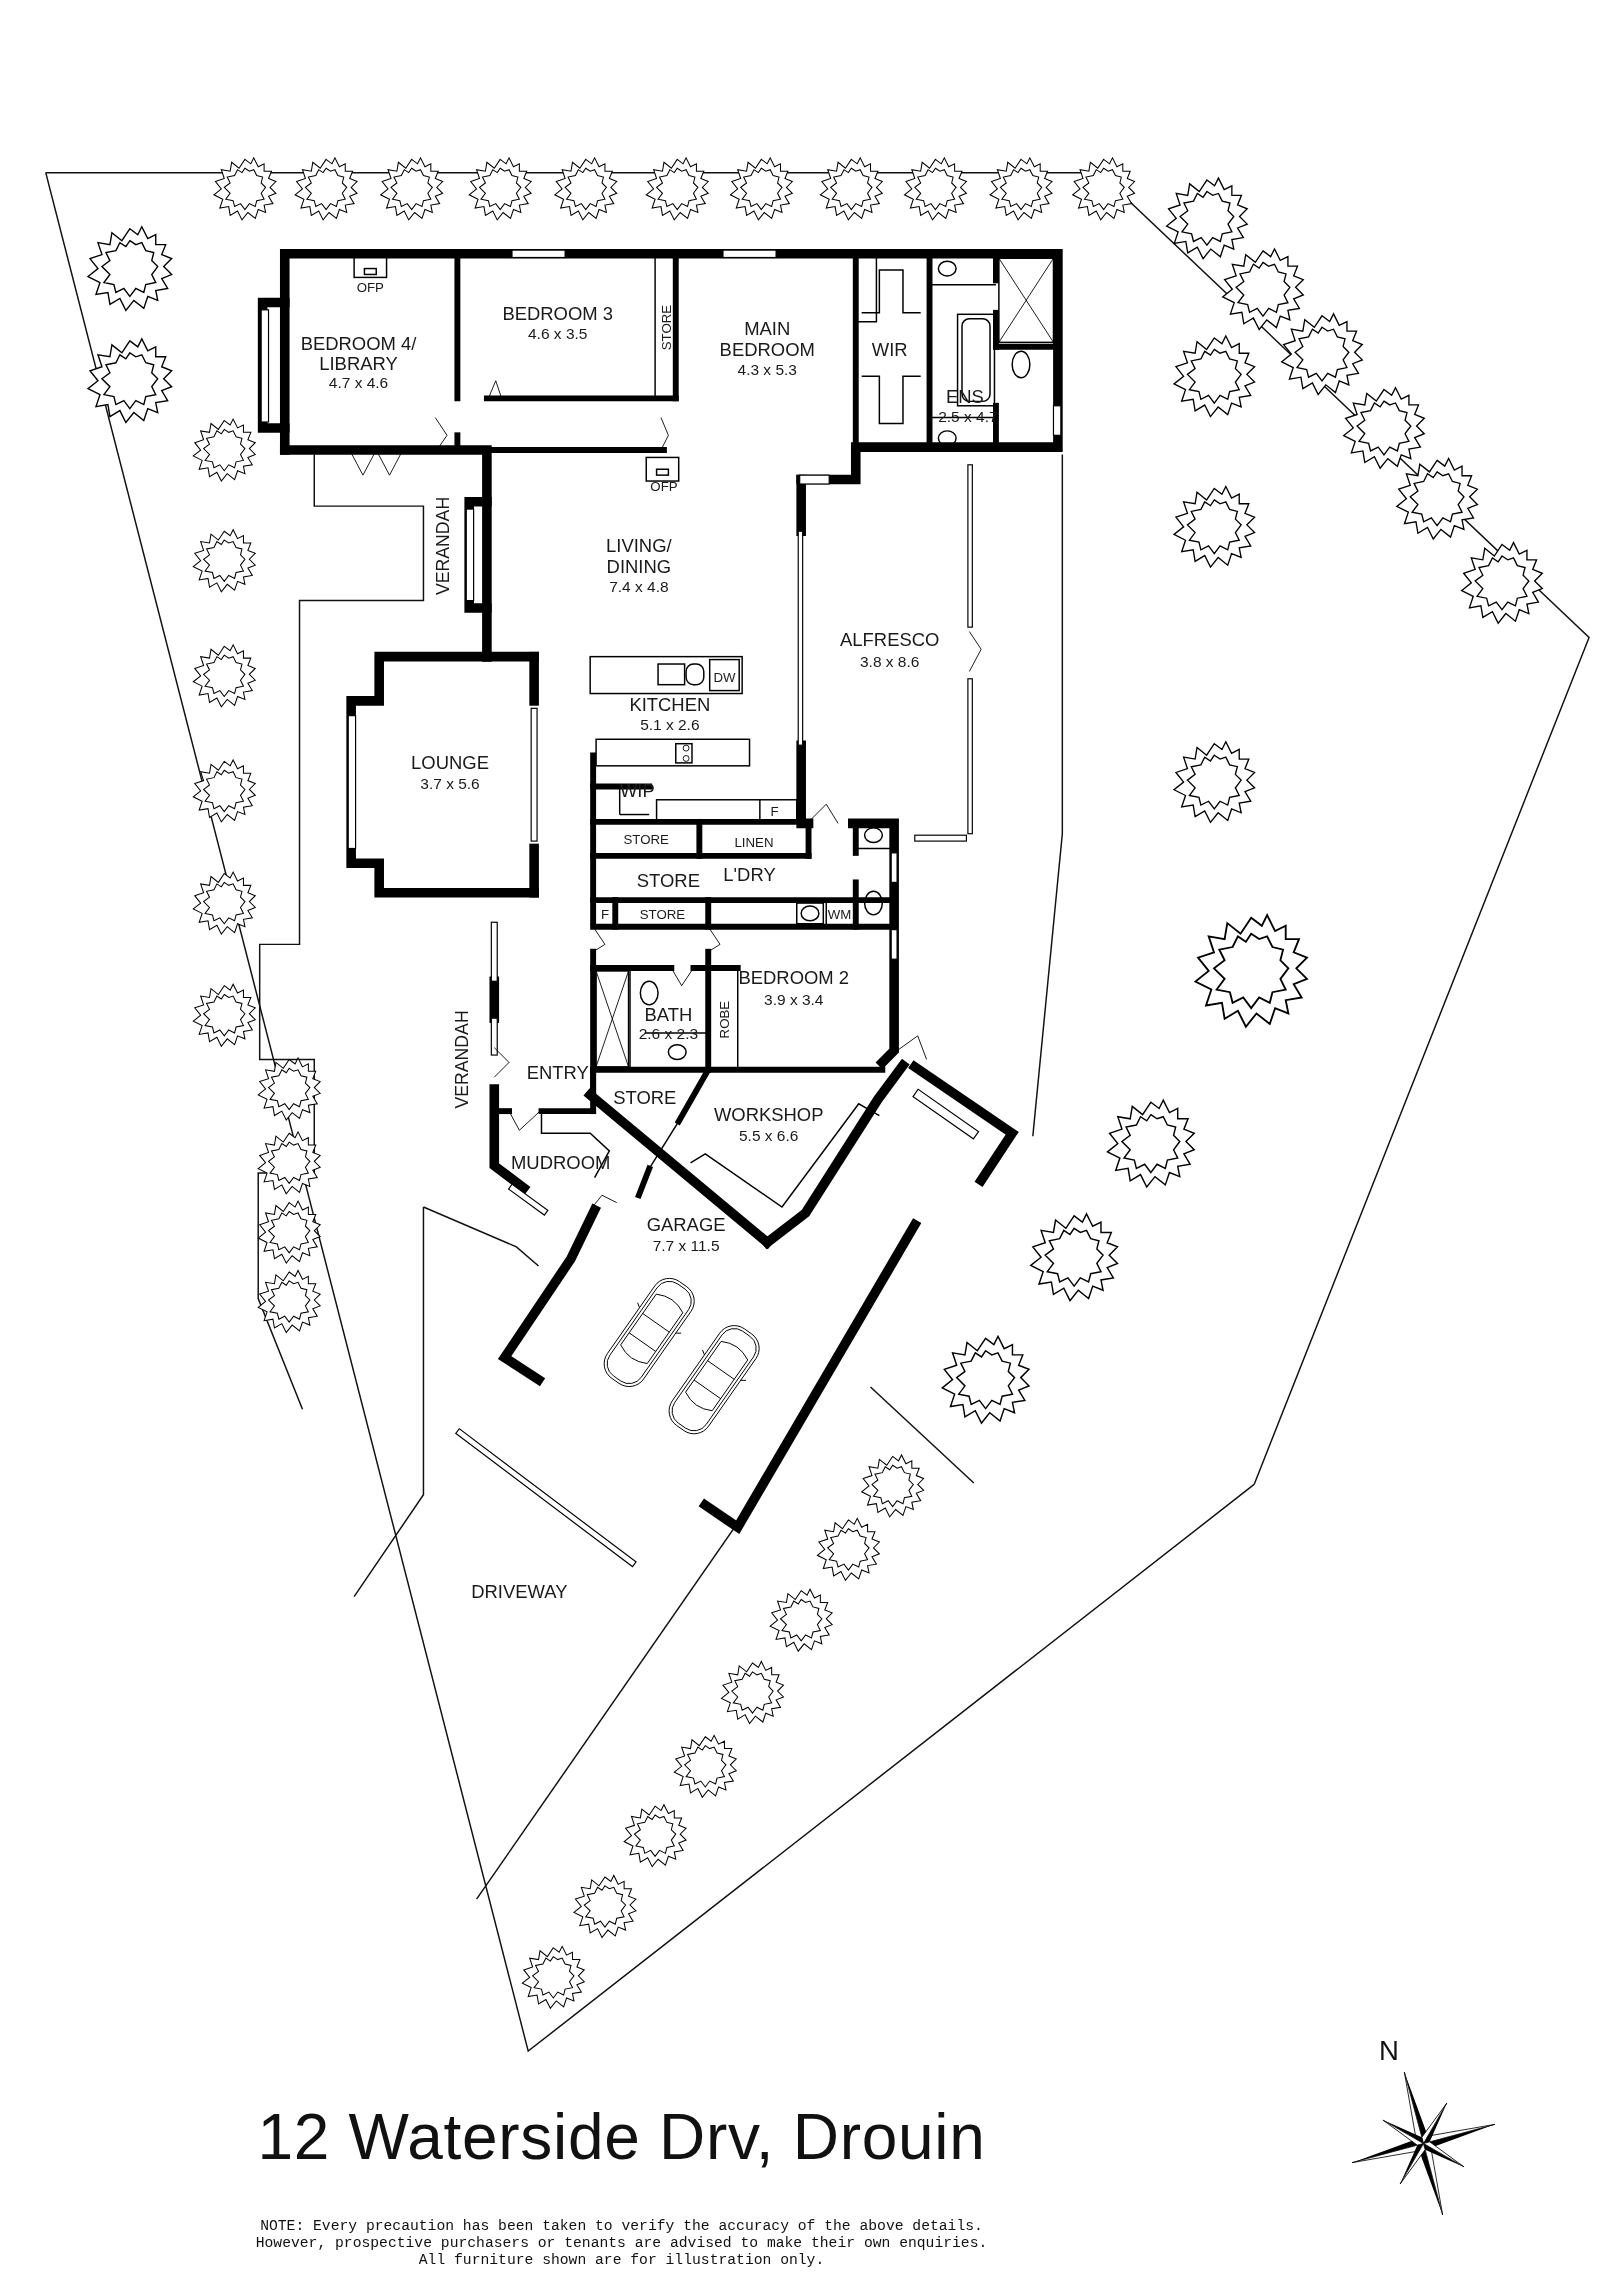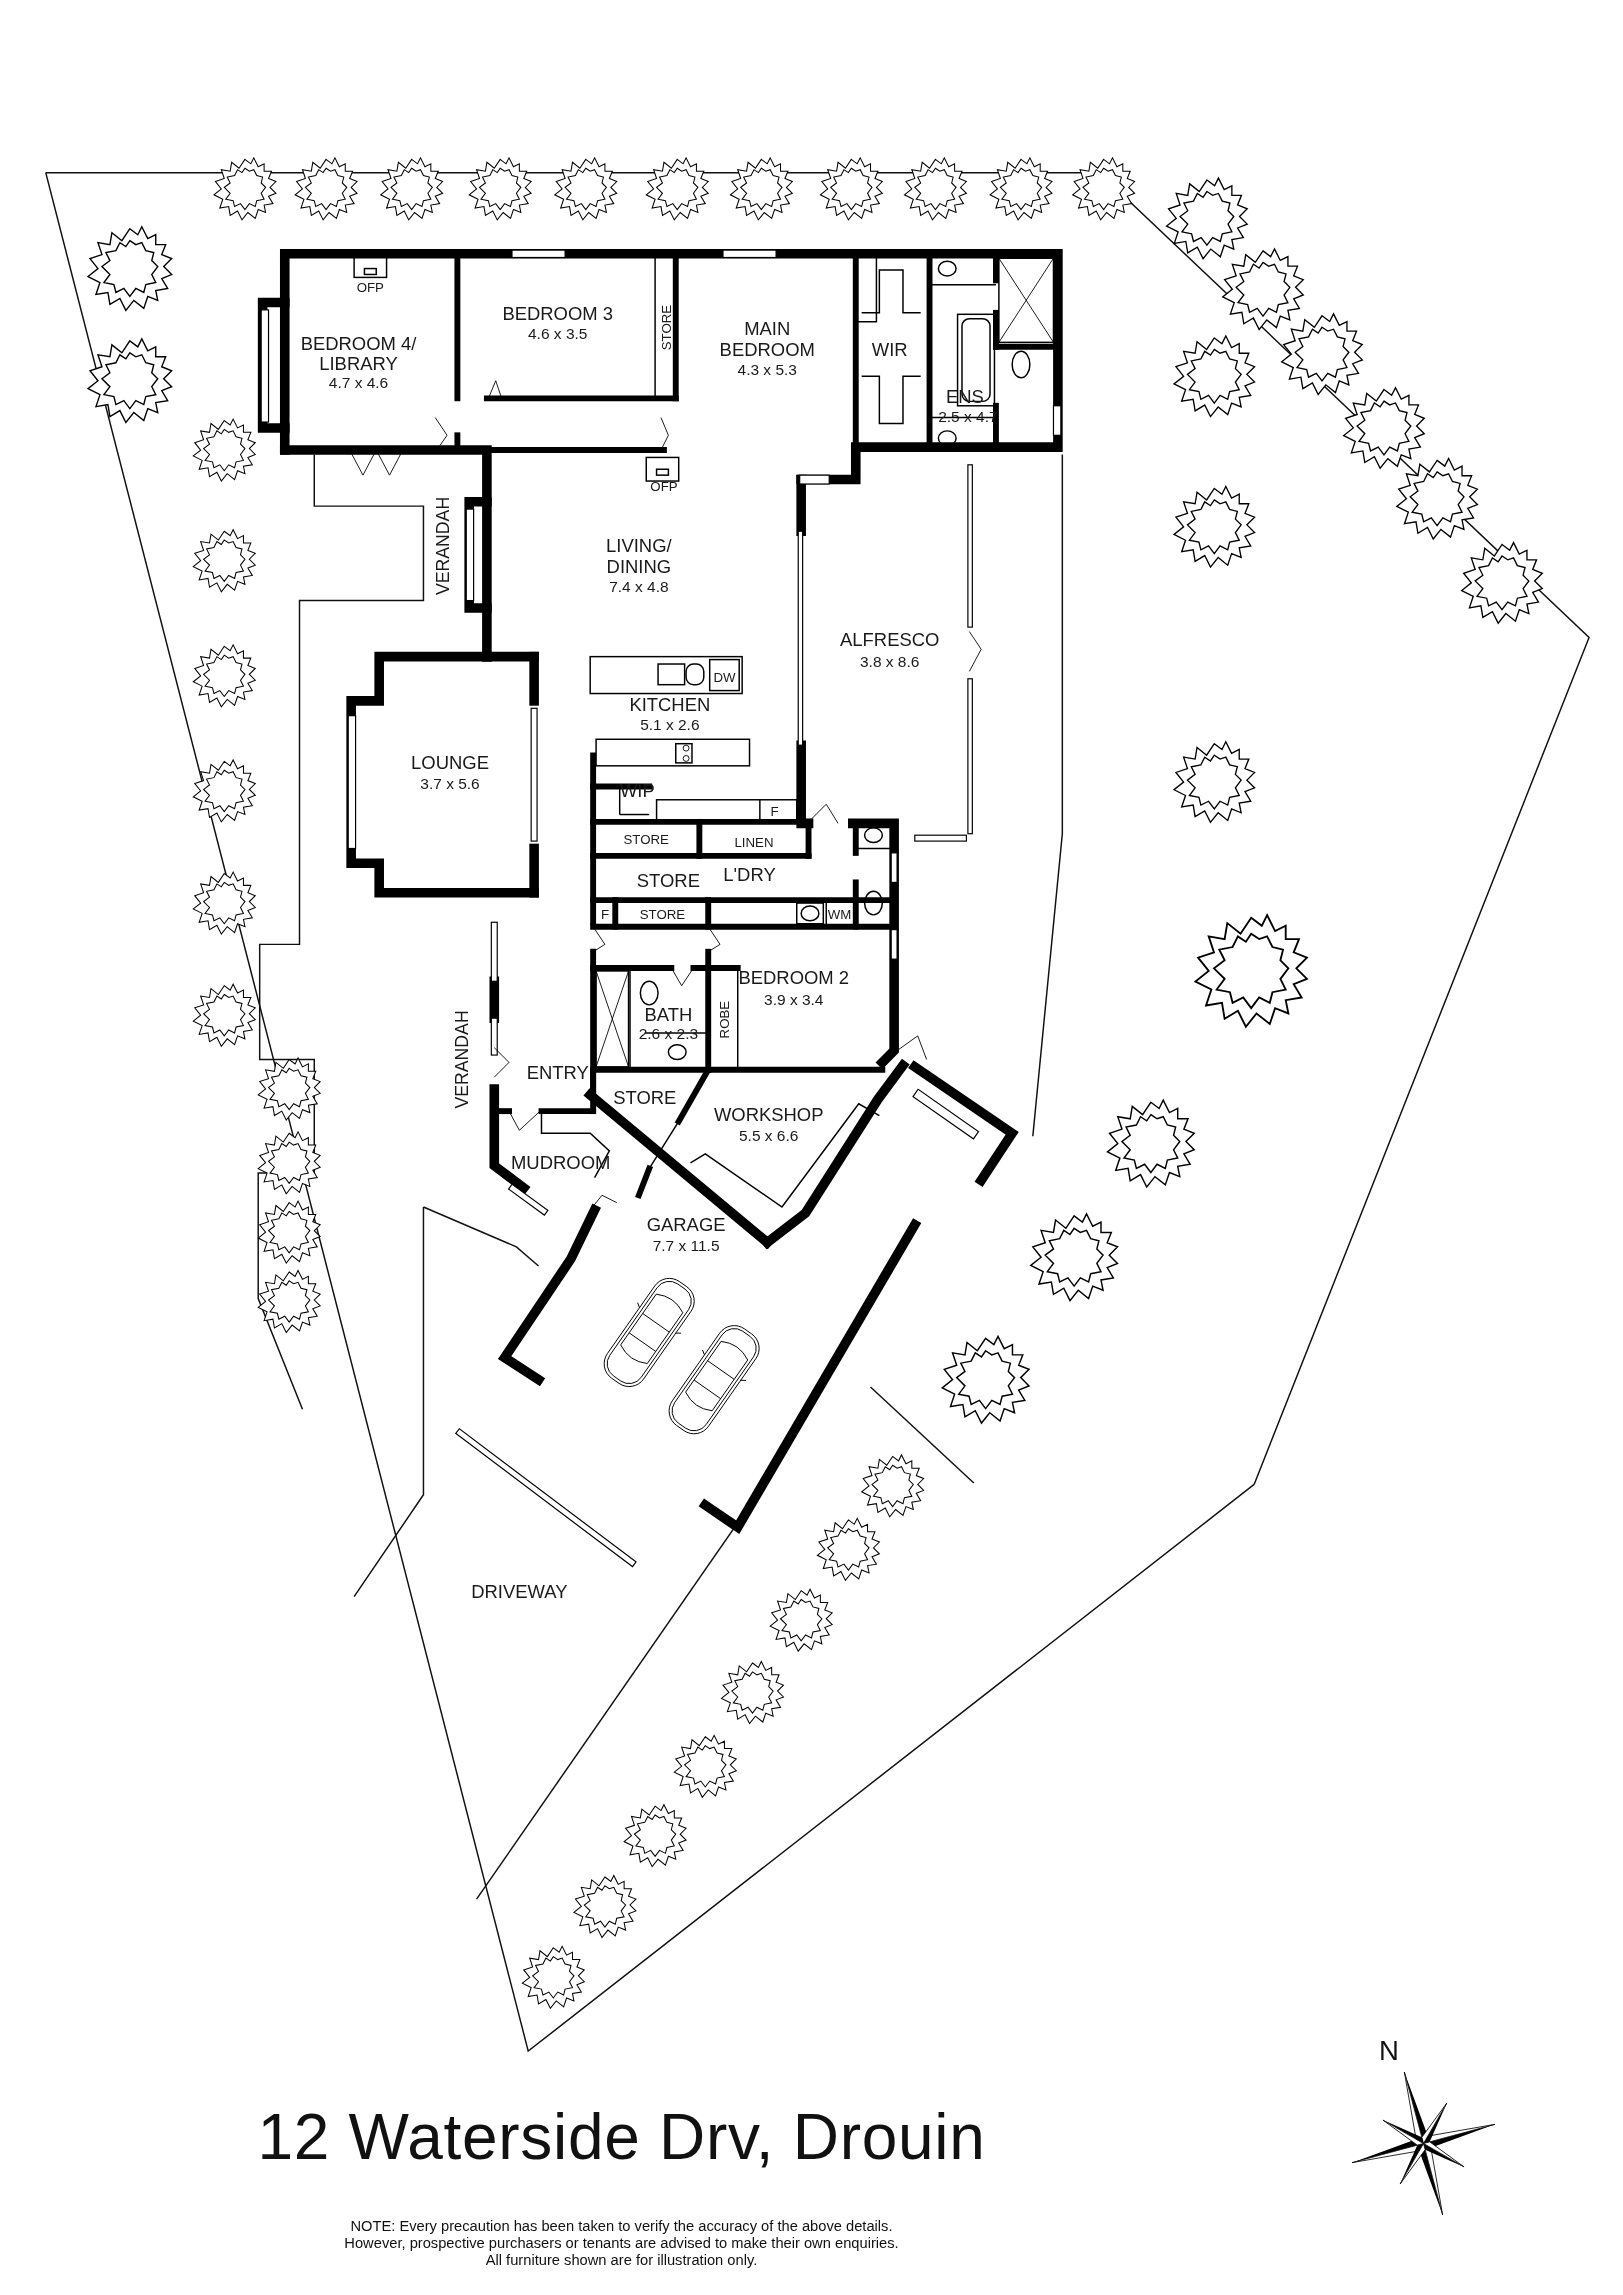--- a/index.html
+++ b/index.html
@@ -14,21 +14,21 @@
   .tree { fill:#fff; stroke:#000; stroke-width:0.7; }
   .lbl { font-family:"Liberation Sans", sans-serif; fill:#1a1a1a; text-anchor:middle; }
   .rname { font-size:12.5px; }
   .rdim { font-size:10.5px; }
   .small { font-size:9px; }
   .vert { font-size:12px; }
   #title { position:absolute; left:0; width:1623px; top:2100px; text-align:center;
            font-family:"Liberation Sans", sans-serif; font-size:64px; color:#111; letter-spacing:0.7px; }
   #title span { display:inline-block; transform:translateX(-190px); }
   #note { position:absolute; left:0; width:1623px; top:2218px; text-align:center;
-          font-family:Liberation Sans, sans-serif; font-size:14.7px; line-height:17px; color:#111; }
+          font-family:Liberation Mono, monospace; font-size:14.7px; line-height:17px; color:#111; }
   #note div { transform:translateX(-190px); }
   #compass-n { position:absolute; left:1379px; top:2035px; font-family:"Liberation Sans", sans-serif; font-size:27.5px; color:#111; }
   #compass { position:absolute; left:1348px; top:2068px; width:151px; height:151px; }
 </style>
 </head>
 <body>
 
 <svg id="plan" viewBox="0 0 1100 1555.3" preserveAspectRatio="none" xmlns="http://www.w3.org/2000/svg">
   <defs>
 

